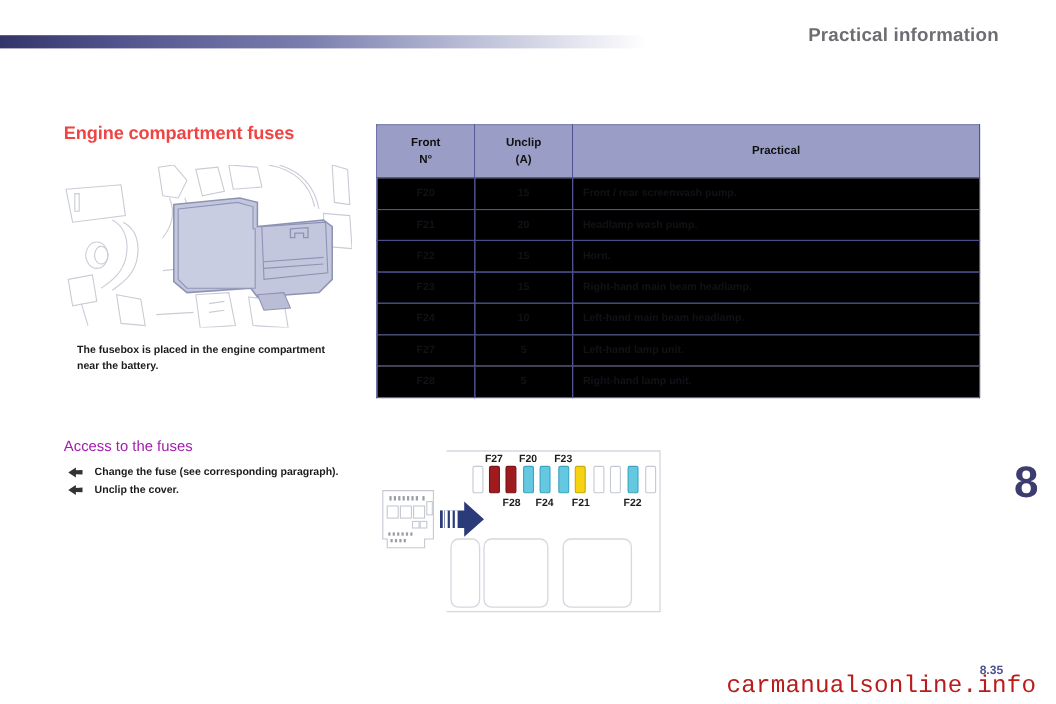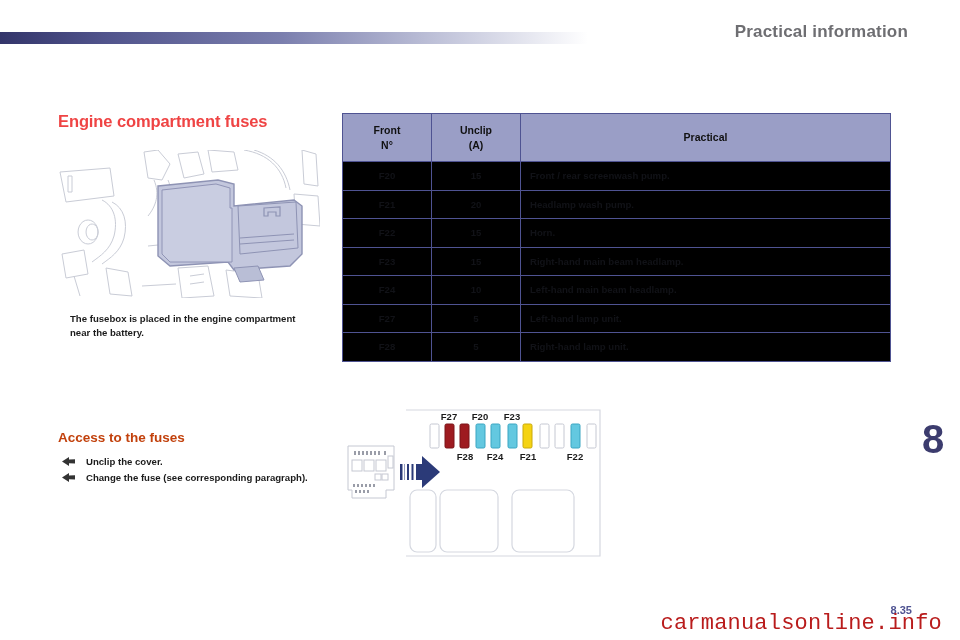--- a/index.html
+++ b/index.html
@@ -64,23 +64,23 @@
   .caption {
     font-size: 9.6px;
     font-weight: bold;
     color: #1b1b1b;
     line-height: 1.45;
     margin: 12px;
   }
 
   .access-title {
     font-size: 13.5px;
-    font-weight: bold;
-    color: #c2410c;
-    margin: 90px 0 10px 0;
+    font-weight: normal;
+    color: #a21caf;
+    margin: 58px 0 10px 0;
   }
   ul.bullets {
     list-style: none;
     margin: 0;
     padding: 0;
   }
   ul.bullets li {
     position: relative;
     padding-left: 28px;
     font-size: 9.6px;
@@ -249,29 +249,29 @@
 
   <h2 class="access-title">Access to the fuses</h2>
 
   <ul class="bullets">
     <li>
       <span class="bullet-icon">
         <svg width="14" height="11" viewBox="0 0 14 11">
             <path d="M0 5.5 L7 1 L7 3.6 L13 3.2 L13 7.4 L7 7.2 L7 10 Z" fill="#333"></path>
           </svg>
       </span>
-      <span>Unclip the cover.</span>
+      <span>Change the fuse (see corresponding paragraph).</span>
     </li>
     <li>
       <span class="bullet-icon">
         <svg width="14" height="11" viewBox="0 0 14 11">
             <path d="M0 5.5 L7 1 L7 3.6 L13 3.2 L13 7.4 L7 7.2 L7 10 Z" fill="#333"></path>
           </svg>
       </span>
-      <span>Change the fuse (see corresponding paragraph).</span>
+      <span>Unclip the cover.</span>
     </li>
   </ul>
 </div>
 
 <table class="fuse-table">
   <colgroup>
     <col class="col-num">
     <col class="col-rate">
     <col class="col-func">
   </colgroup>

